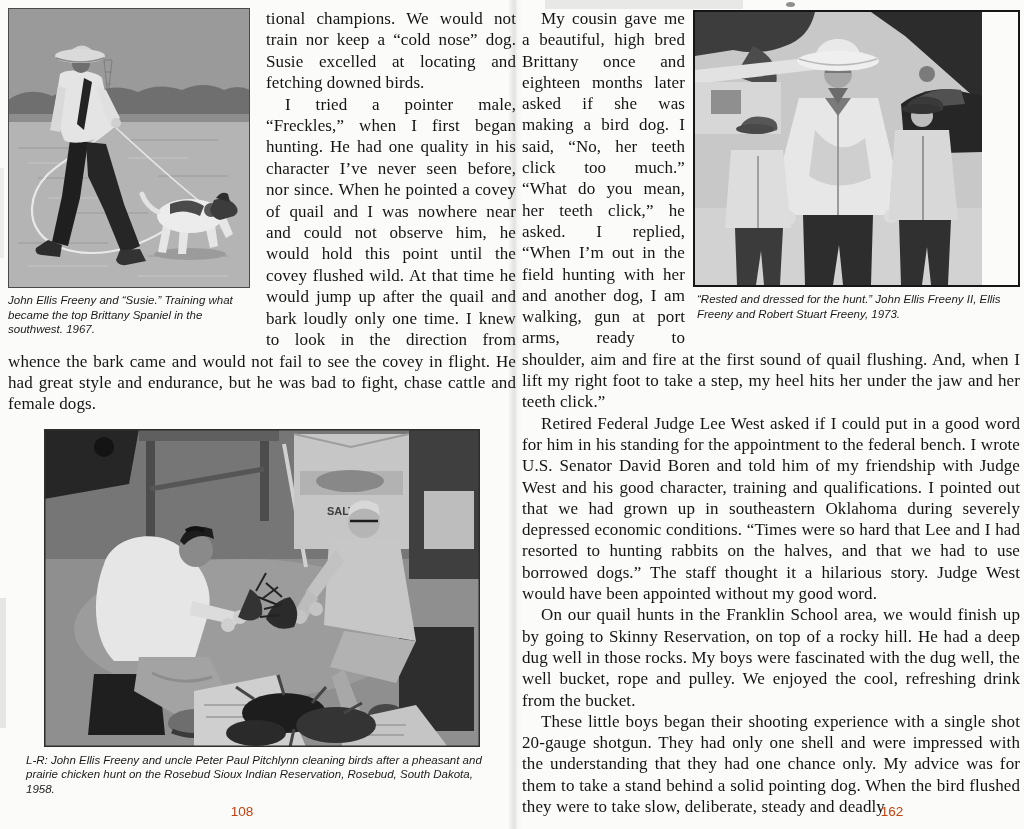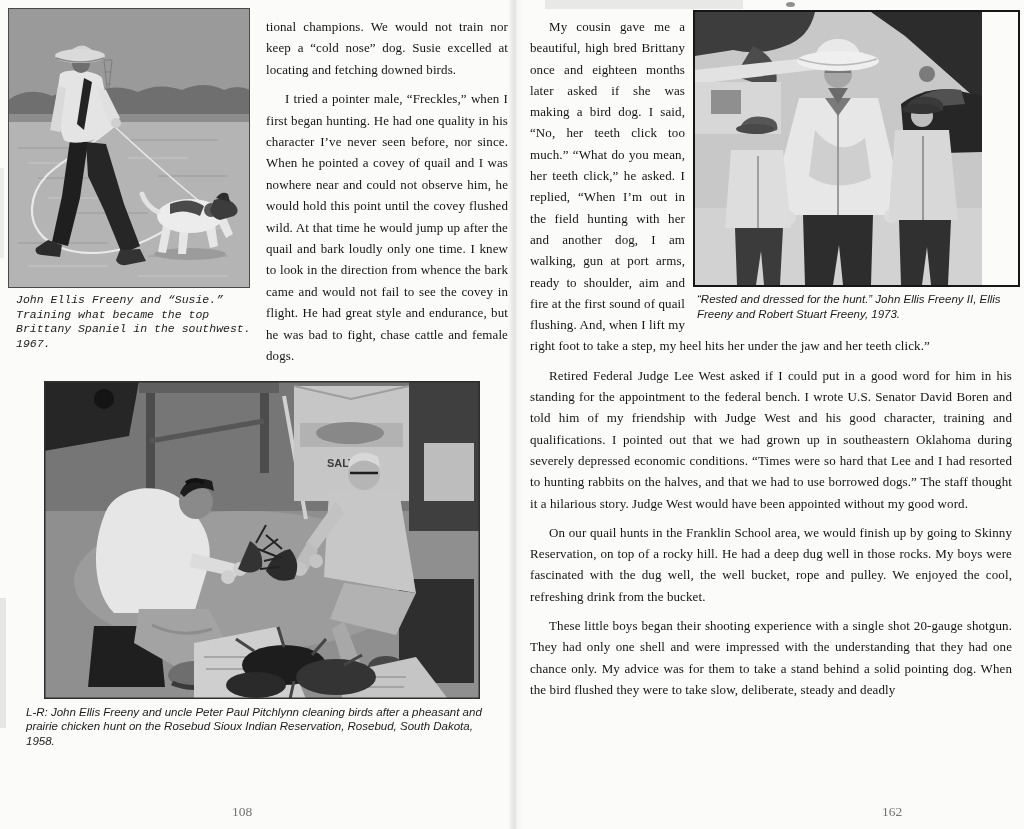--- a/index.html
+++ b/index.html
@@ -14,48 +14,48 @@
   .top-band{position:absolute;left:545px;top:0;width:198px;height:9px;background:#e8e8e6;}
   .speck{position:absolute;left:786px;top:2px;width:9px;height:5px;background:#8f8f8d;border-radius:50%;}
   .edge-smudge{position:absolute;left:0;top:598px;width:6px;height:130px;background:#e6e6e4;}
   .edge-smudge2{position:absolute;left:0;top:168px;width:4px;height:90px;background:#ececea;}
 
   .page{position:absolute;top:8px;}
   .page-left{left:8px;width:508px;}
   .page-right{left:522px;width:498px;}
 
   .body-par{
-    margin:8px;font-size:13px;line-height:21.4px;text-align:justify;
+    margin:0;font-size:17px;line-height:21.4px;text-align:justify;
     text-indent:19px;letter-spacing:0.1px;
   }
   .no-indent{text-indent:0;}
   .page-right .body-par{line-height:21.3px;}
 
   .photo-float-left{float:left;width:250px;margin:0 8px 6px 0;}
   .photo-float-right{float:right;width:327px;margin:2px 0 8px 8px;}
 
   .photo-frame{line-height:0;}
   .photo-frame svg{display:block;}
   .frame-thin svg{outline:none;}
   .frame-bold{border:2px solid #161616;}
 
   .caption{
     font-family:"Liberation Sans", sans-serif;font-style:italic;
     font-size:11.5px;line-height:14.5px;color:#1b1b1b;
     margin:5px 2px 0 2px;text-indent:0;
   }
-  .photo-float-left .caption{margin-left:8px;margin-right:4px;font-family:Liberation Mono, monospace;}
+  .photo-float-left .caption{margin-left:0;margin-right:4px;}
   .photo-float-right .caption{margin-left:4px;}
 
   .photo-center{clear:both;margin:14px 0 0 36px;width:436px;}
   .caption-wide{width:458px;margin-left:-18px;margin-top:6px;}
 
   .page-num{
     position:absolute;top:804px;width:40px;text-align:center;
-    font-family:Liberation Serif, serif;font-size:13.5px;color:#737373;
+    font-family:Liberation Sans, sans-serif;font-size:13.5px;color:#c2410c;
   }
   .page-num-left{left:222px;}
   .page-num-right{left:872px;}
 </style>
 </head>
 <body>
 
 <div class="gutter"></div>
 <div class="top-band"></div>
 <div class="speck"></div>

